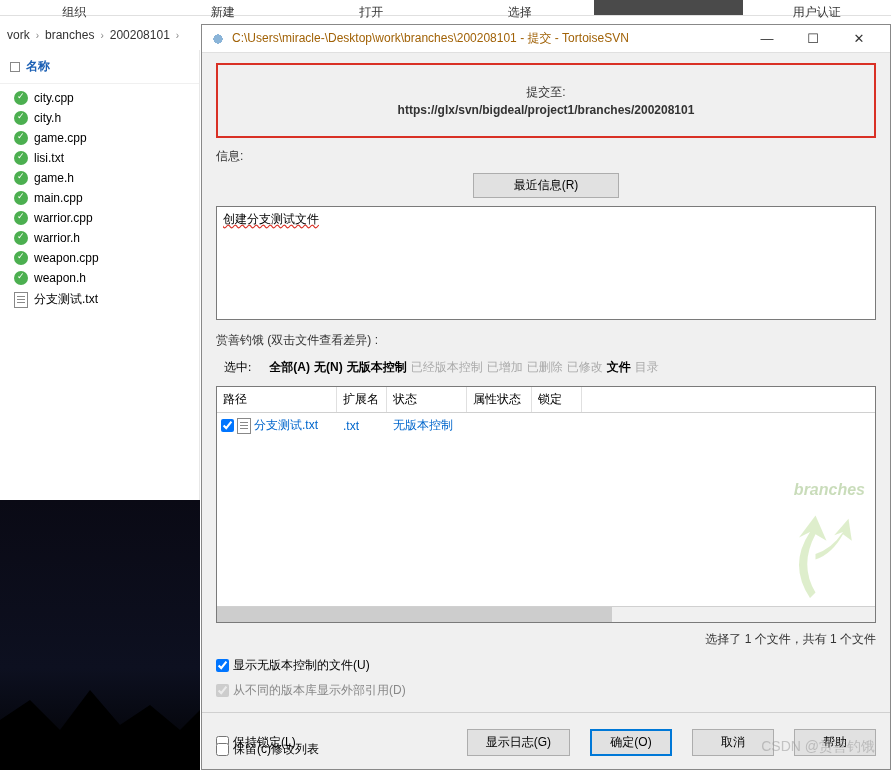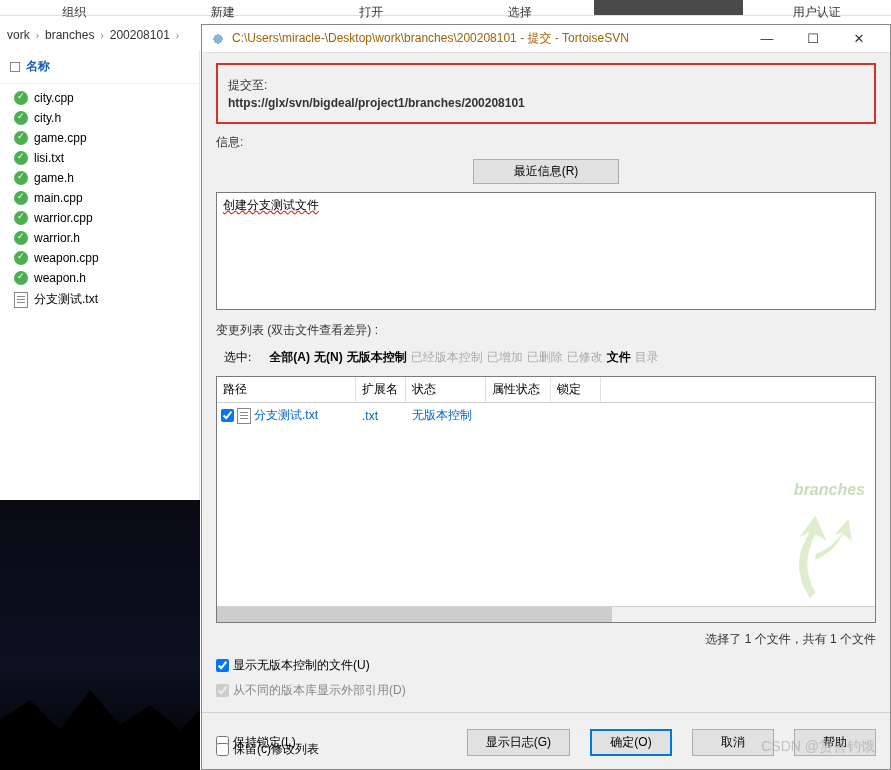--- a/index.html
+++ b/index.html
@@ -26,21 +26,21 @@
 .preview-img::after { content: ''; position: absolute; bottom: 0; left: 0; right: 0; height: 100px; background: #000; clip-path: polygon(0 40%, 15% 20%, 30% 50%, 45% 10%, 60% 45%, 75% 25%, 90% 50%, 100% 30%, 100% 100%, 0 100%); }
 
 .dialog { position: absolute; top: 24px; left: 201px; right: 0; bottom: 0; background: #f0f0f0; border: 1px solid #888; display: flex; flex-direction: column; }
 .titlebar { height: 28px; background: #fff; display: flex; align-items: center; padding: 0 8px; border-bottom: 1px solid #e0e0e0; }
 .titlebar .tb-icon { width: 16px; height: 16px; margin-right: 6px; background: radial-gradient(circle, #8ab4d8 40%, transparent 42%); border-radius: 50%; }
 .titlebar .tb-title { flex: 1; color: #a16207; }
 .win-btn { width: 46px; height: 28px; text-align: center; line-height: 28px; color: #333; font-size: 13px; }
 
 .dialog-body { flex: 1; padding: 10px 14px; display: flex; flex-direction: column; gap: 6px; background: #f0f0f0; overflow: hidden; }
 
-.commit-box { border: 2px solid #d93025; padding: 12px 10px; background: #f0f0f0; }
+.commit-box { border: 2px solid #d93025; padding: 19px 10px; background: #f0f0f0; text-align: center; }
 .commit-box .lbl { color: #333; }
 .commit-box .url { font-weight: bold; color: #333; margin-top: 2px; }
 
 .section-lbl { color: #333; margin-top: 4px; }
 
 .recent-btn-row { display: flex; justify-content: center; padding: 2px 0; }
 .recent-btn { padding: 3px 40px; background: #e1e1e1; border: 1px solid #adadad; }
 
 .msg-area { width: 100%; height: 120px; border: 1px solid #7a7a7a; background: #fff; padding: 4px 6px; resize: none; outline: none; font-family: inherit; }
 .msg-area .wavy { text-decoration: underline wavy #d93025; }
@@ -48,21 +48,21 @@
 .change-hdr { color: #333; margin-top: 6px; }
 .filter-row { padding: 4px 8px; display: flex; gap: 4px; align-items: center; }
 .filter-row .lbl { margin-right: 14px; font-family: Liberation Serif, serif; }
 .filter-row .flt { cursor: pointer; }
 .filter-row .flt.bold { font-weight: bold; color: #000; }
 .filter-row .flt.dis { color: #aaa; }
 
 .change-table { border: 1px solid #7a7a7a; background: #fff; height: 250px; display: flex; flex-direction: column; position: relative; }
 .ct-head { display: flex; border-bottom: 1px solid #d0d0d0; background: #fff; }
 .ct-head div { padding: 4px 6px; border-right: 1px solid #e0e0e0; }
-.c-path { width: 139px; } .c-ext { width: 50px; } .c-status { width: 80px; } .c-prop { width: 65px; } .c-lock { width: 50px; }
+.c-path { width: 120px; } .c-ext { width: 50px; } .c-status { width: 80px; } .c-prop { width: 65px; } .c-lock { width: 50px; }
 .ct-body { flex: 1; overflow: auto; }
 .ct-row { display: flex; padding: 2px 0; align-items: center; }
 .ct-row .c-path { display: flex; align-items: center; gap: 3px; padding-left: 4px; }
 .ct-row div { padding: 2px 6px; color: #0066cc; }
 .ct-row input[type=checkbox] { margin: 0; }
 .branch-wm { position: absolute; right: 10px; bottom: 10px; opacity: 0.4; pointer-events: none; }
 .branch-wm svg { width: 110px; height: 110px; }
 .branch-wm .txt { color: #7aaa55; font-style: italic; font-weight: bold; font-size: 16px; text-align: right; }
 .hscroll { height: 16px; background: #f0f0f0; border-top: 1px solid #d0d0d0; position: relative; }
 .hscroll::after { content: ''; position: absolute; left: 0; top: 0; width: 60%; height: 100%; background: #cdcdcd; }
@@ -167,21 +167,21 @@
       <div class="lbl">提交至:</div>
       <div class="url">https://glx/svn/bigdeal/project1/branches/200208101</div>
     </div>
 
     <div class="section-lbl">信息:</div>
     <div class="recent-btn-row">
       <button class="recent-btn">最近信息(R)</button>
     </div>
     <div class="msg-area" contenteditable="true" style=""><span class="wavy">创建分支测试文件</span></div>
 
-    <div class="change-hdr">变更列表 (双击文件查看差异) :</div>
+    <div class="change-hdr">赏善钓饿 (双击文件查看差异) :</div>
     <div class="filter-row">
       <span class="lbl">选中:</span>
       <span class="flt bold">全部(A)</span>
       <span class="flt bold">无(N)</span>
       <span class="flt bold">无版本控制</span>
       <span class="flt dis">已经版本控制</span>
       <span class="flt dis">已增加</span>
       <span class="flt dis">已删除</span>
       <span class="flt dis">已修改</span>
       <span class="flt bold">文件</span>

